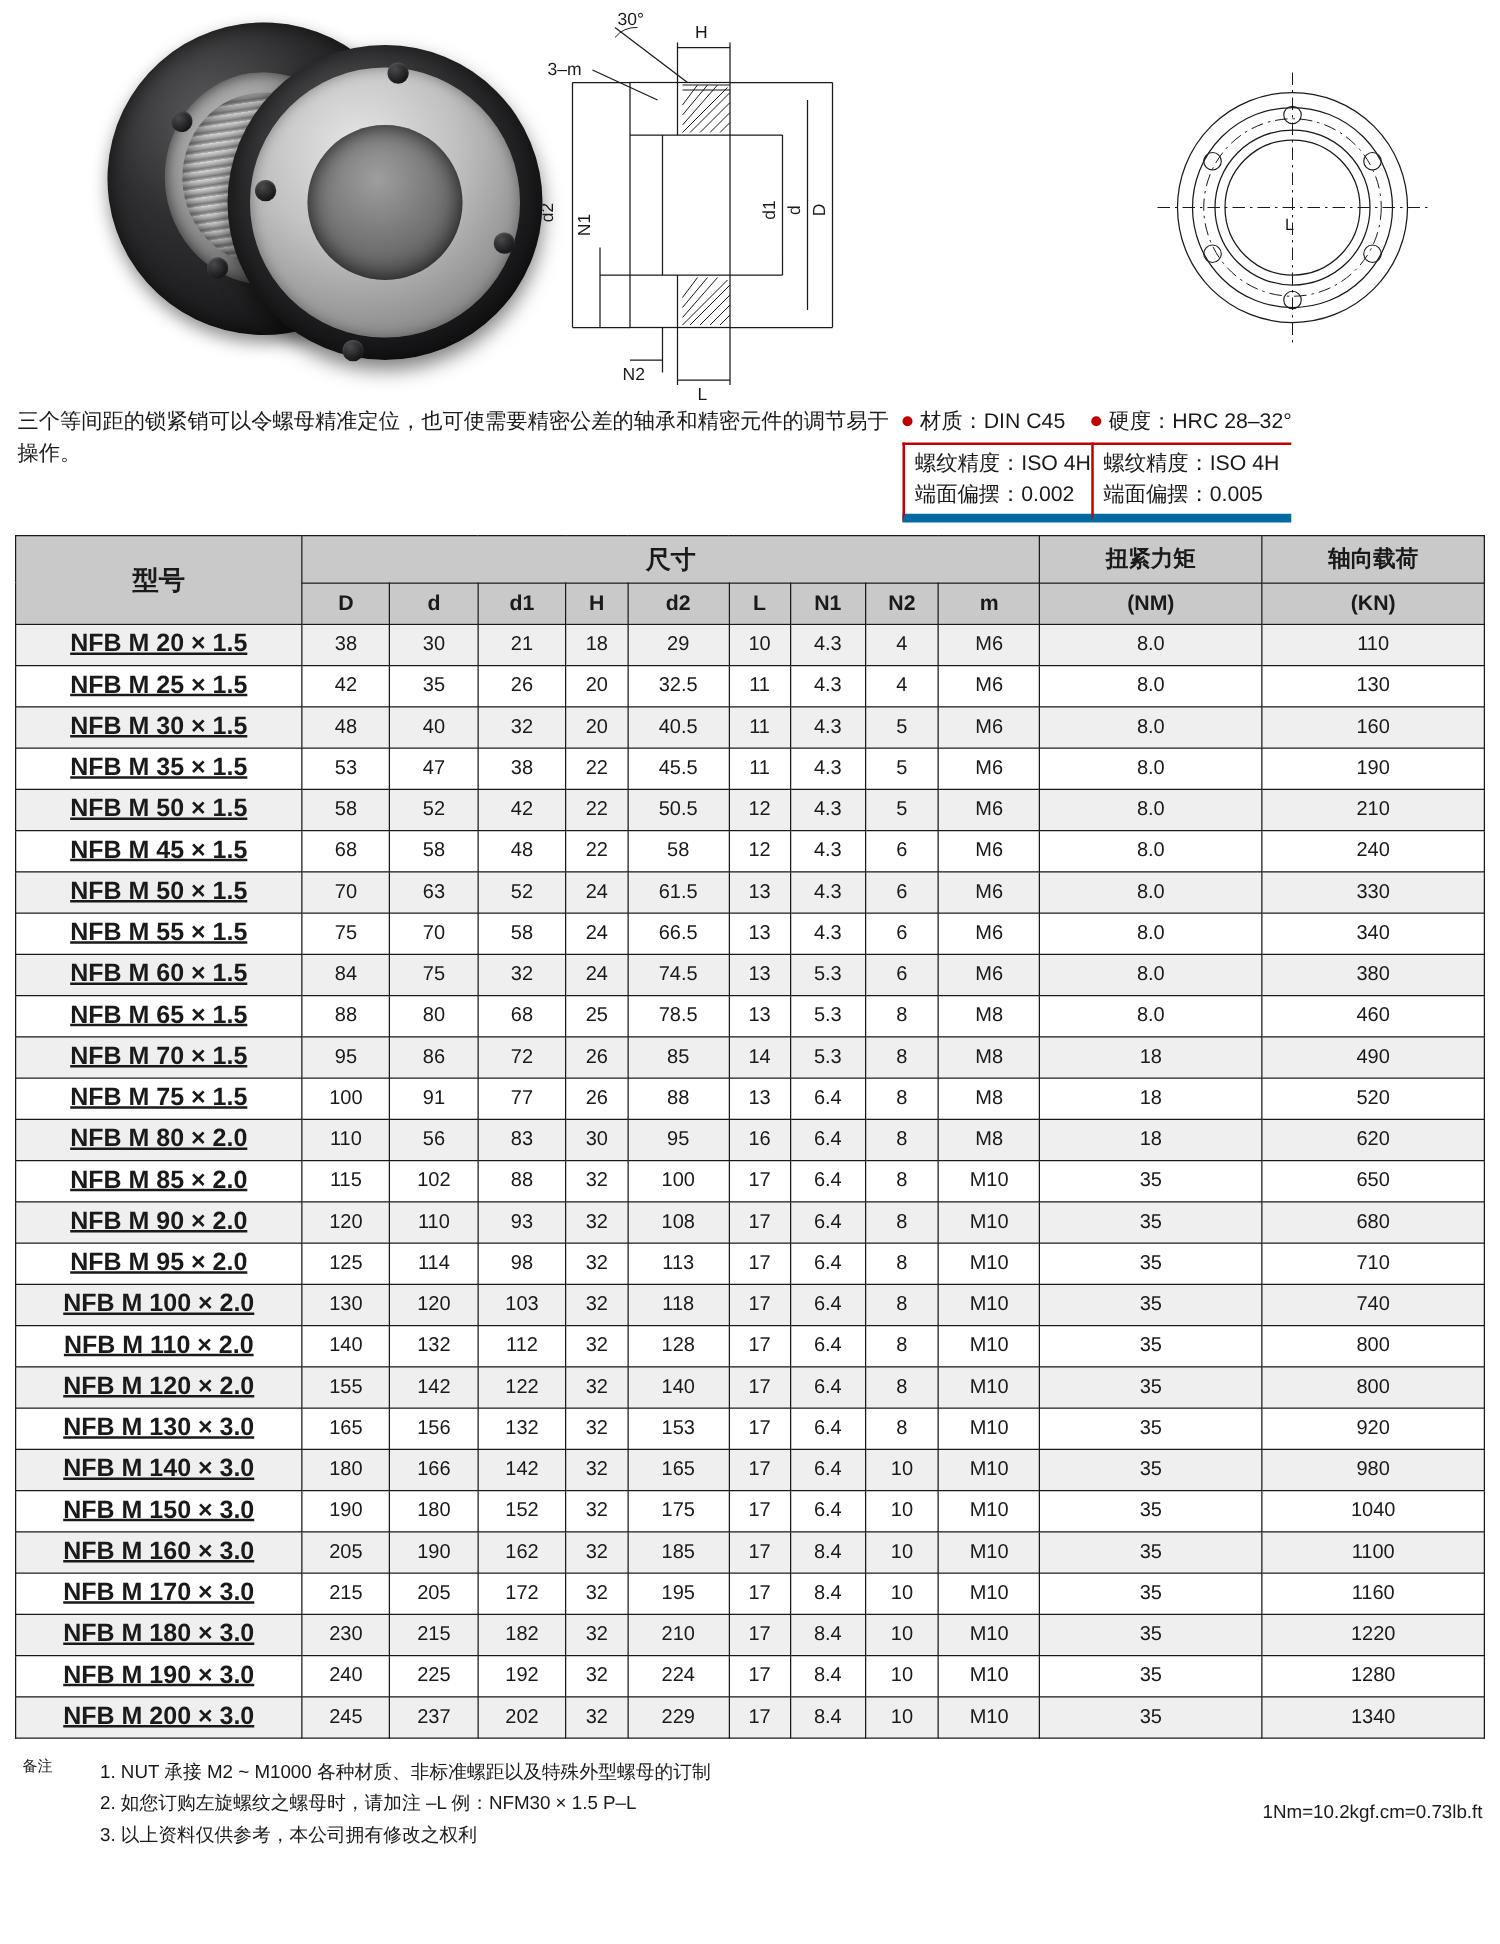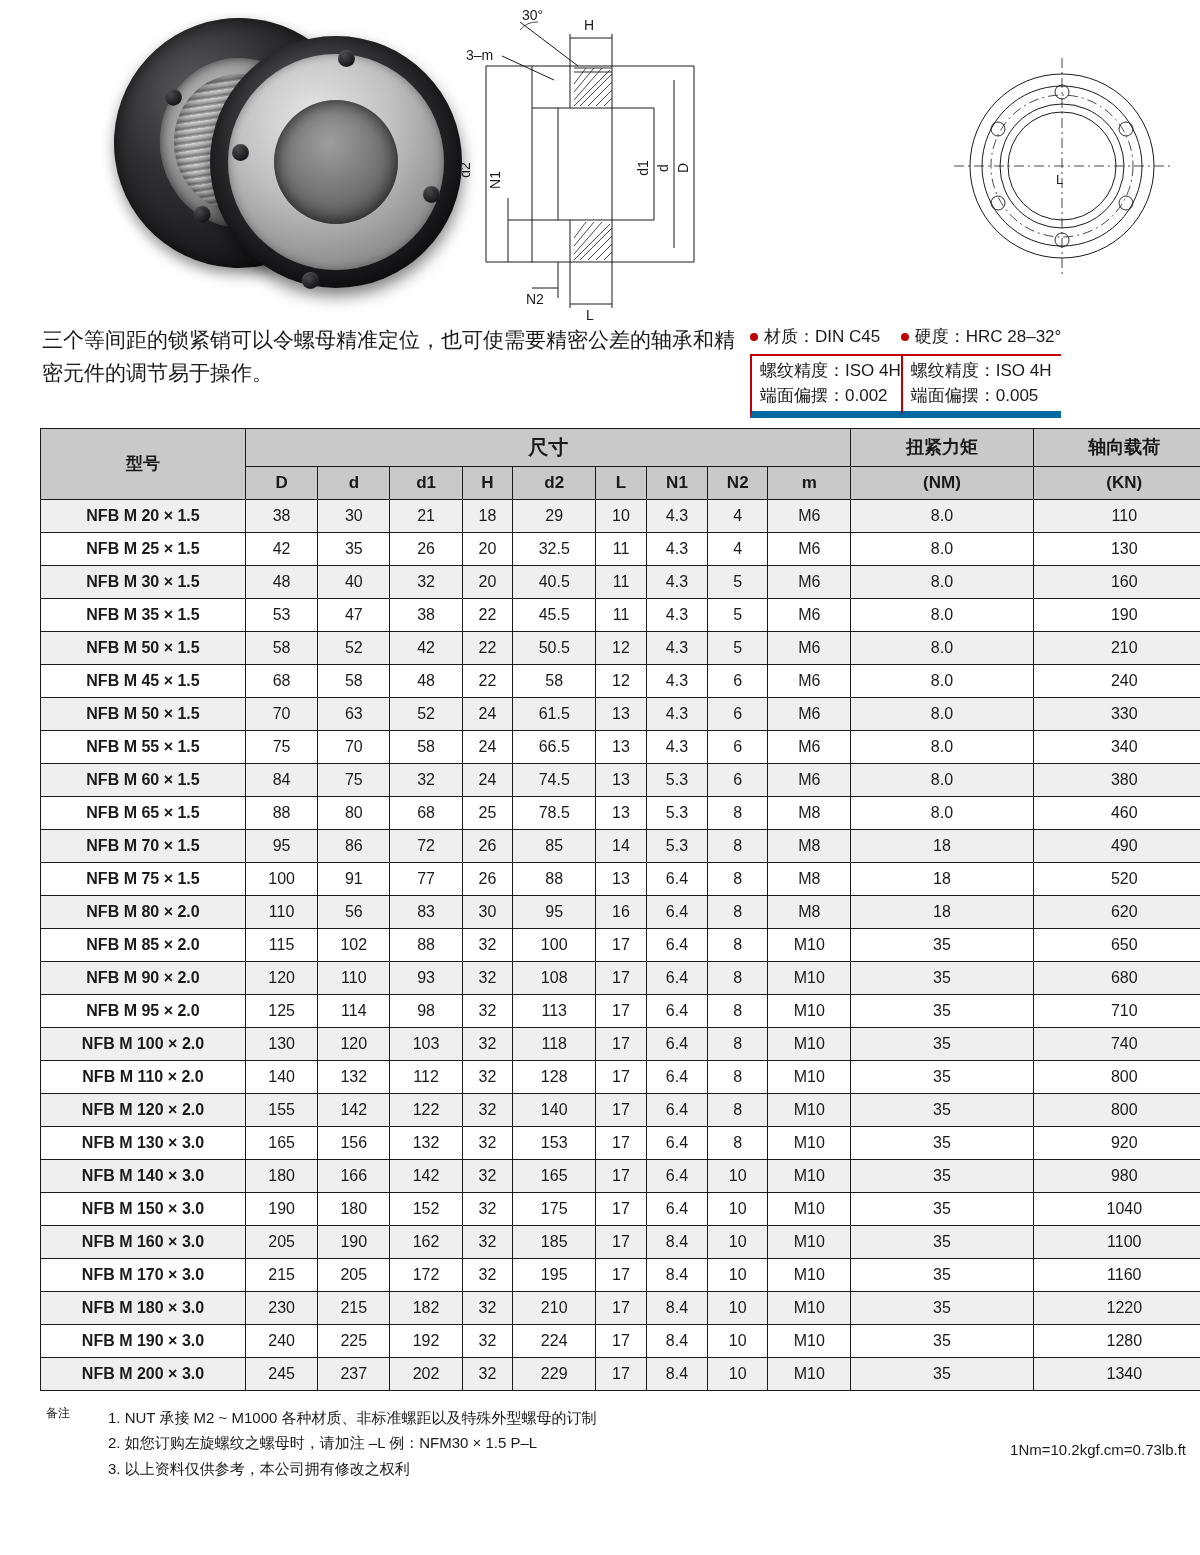--- a/index.html
+++ b/index.html
@@ -3,21 +3,21 @@
 <meta charset="utf-8">
 <style>
   * { box-sizing: border-box; }
   html, body {
     margin: 0; padding: 0;
     width: 1200px; height: 1555px;
     background: #ffffff;
     font-family: "Liberation Sans", sans-serif;
     color: #1a1a1a;
   }
-  .page { position: relative; width: 1200px; height: 1555px; padding-left: 28px; }
+  .page { position: relative; width: 1200px; height: 1555px; }
 
   
   .top { display: flex; align-items: flex-start; padding: 8px 14px 0 14px; height: 320px; }
   .photo-wrap { width: 420px; height: 312px; position: relative; flex: 0 0 420px; }
   .drawing-wrap { flex: 1 1 auto; height: 312px; position: relative; }
 
   
   .ring { position: absolute; border-radius: 50%; }
   .ring-outer-dark {
     width: 250px; height: 250px; left: 72px; top: 10px;
@@ -55,41 +55,41 @@
     box-shadow: inset 0 0 18px rgba(0,0,0,.75);
   }
   .engrave { position: absolute; left: 92px; top: 92px; width: 90px; transform: rotate(-62deg);
     color: #8e8e90; font-size: 11px; letter-spacing: 1px; }
 
   
   svg.eng { display:block; }
 
   
   .noterow { display: flex; padding: 4px 14px 0 14px; }
-  .note-left { width: 700px; font-size: 21px; line-height: 1.55; color: #1a1a1a; }
+  .note-left { width: 700px; font-size: 17px; line-height: 1.55; color: #1a1a1a; }
   .note-right { flex: 1 1 auto; display: flex; padding-left: 8px; }
   .spec-col { font-size: 17px; line-height: 1.5; }
   .spec-head { display: flex; align-items: center; gap: 6px; font-size: 17px; margin-bottom: 4px; }
   .bullet { width: 8px; height: 8px; border-radius: 50%; background: #c00000; display: inline-block; }
   .bracket { border-left: 2px solid #c00000; border-top: 2px solid #c00000; border-bottom: 7px solid #0369a1;
     padding: 2px 0 2px 8px; }
   .bracket div { white-space: nowrap; }
 
   
   .tablewrap { padding: 10px 12px 0 12px; }
   table { border-collapse: collapse; width: 1176px; font-size: 16px; }
   th, td { border: 1px solid #1a1a1a; text-align: center; }
   thead th { background: #c9c9c9; font-weight: bold; }
-  .th-model { width: 205px; font-size: 17px; }
+  .th-model { width: 229px; font-size: 21px; }
   .th-dims { font-size: 20px; }
   .th-tq, .th-load { font-size: 18px; }
   thead tr:first-child th { height: 38px; }
   thead tr:nth-child(2) th { height: 33px; font-size: 17px; }
   tbody td { height: 33px; }
-  tbody td.model { font-weight: bold; font-size: 16px; }
+  tbody td.model { font-weight: bold; font-size: 20px; text-decoration: underline; }
   tbody tr.odd td { background: #efefef; }
   tbody tr.even td { background: #ffffff; }
 
   
   .footer { display: flex; padding: 14px 14px 0 18px; font-size: 15px; }
   .footer-label { width: 62px; font-weight: normal; font-size: 12px; }
   .footer-notes div { line-height: 1.7; white-space: nowrap; }
   .footer-right { margin-left: auto; align-self: flex-start; font-size: 15px; padding-top: 36px; }
 </style>
 </head>

